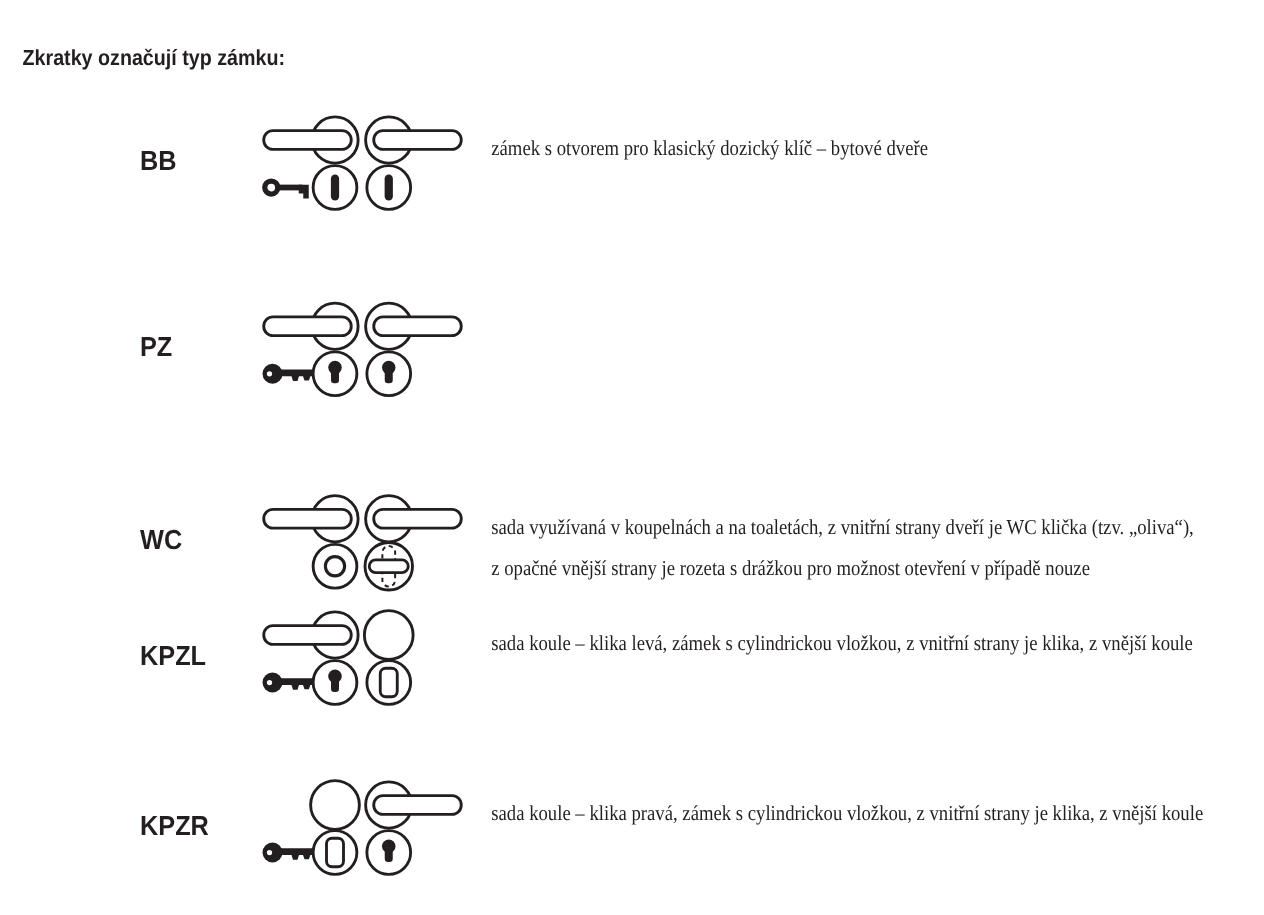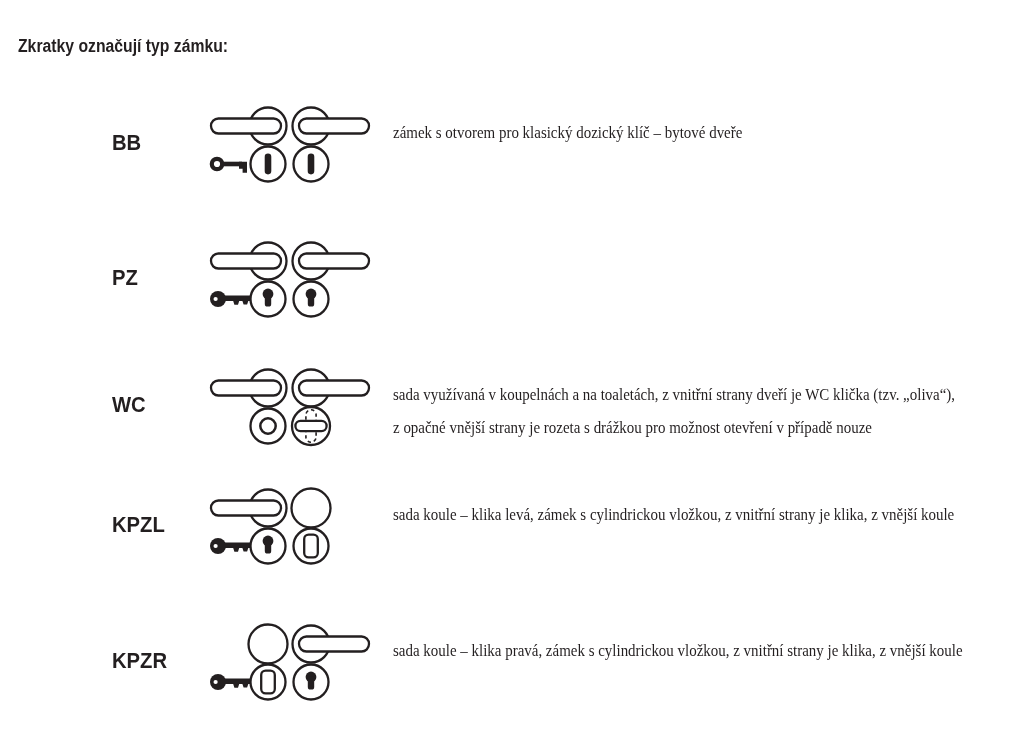--- a/index.html
+++ b/index.html
@@ -27,21 +27,21 @@
   }
   .icon{position:absolute;display:block;line-height:0;color:var(--ink,#231f20);}
   .icon svg{display:block;}
 </style>
 </head>
 <body>
 
 <div class="page" style="--ink: #231f20; background: rgb(255, 255, 255);">
   <h1 class="title">Zkratky označují typ zámku:</h1>
   <div id="rows">
-      <div class="row" style="top: 94px; padding-left: 33px;">
+      <div class="row" style="top: 80px; padding-left: 33px;">
     <div class="code">BB</div>
     <div class="desc">
           <div class="line">zámek s otvorem pro klasický dozický klíč – bytové dveře</div>
         </div>
   <span class="icon" style="left: 208px; top: -2px;">
           <svg width="82" height="44" viewBox="0 0 82 44" xmlns="http://www.w3.org/2000/svg">
             <circle cx="60" cy="22" r="18.5" fill="#fff" stroke="currentColor" stroke-width="2.3"></circle>
             <rect x="3" y="14.5" width="70" height="15" rx="7.4" fill="#fff" stroke="currentColor" stroke-width="2.3"></rect>
           </svg>
         </span>
@@ -100,21 +100,21 @@
           </svg>
         </span>
         <span class="icon" style="left: 289px; top: 38px;">
           <svg width="44" height="40" viewBox="0 0 44 40" xmlns="http://www.w3.org/2000/svg">
             <circle cx="22" cy="20" r="17.5" fill="#fff" stroke="currentColor" stroke-width="2.3"></circle>
             <circle cx="22" cy="15" r="5.4" fill="currentColor"></circle>
             <rect x="18.8" y="14" width="6.4" height="13.6" rx="2.6" fill="currentColor"></rect>
           </svg>
         </span>
       </div>
-      <div class="row" style="top: 356px;">
+      <div class="row" style="top: 383px;">
     <div class="code">WC</div>
     <div class="desc">
           <div class="line">sada využívaná v koupelnách a na toaletách, z vnitřní strany dveří je WC klička (tzv. „oliva“),</div>
           <div class="line">z opačné vnější strany je rozeta s drážkou pro možnost otevření v případě nouze</div>
         </div>
   <span class="icon" style="left: 208px; top: -2px;">
           <svg width="82" height="44" viewBox="0 0 82 44" xmlns="http://www.w3.org/2000/svg">
             <circle cx="60" cy="22" r="18.5" fill="#fff" stroke="currentColor" stroke-width="2.3"></circle>
             <rect x="3" y="14.5" width="70" height="15" rx="7.4" fill="#fff" stroke="currentColor" stroke-width="2.3"></rect>
           </svg>

